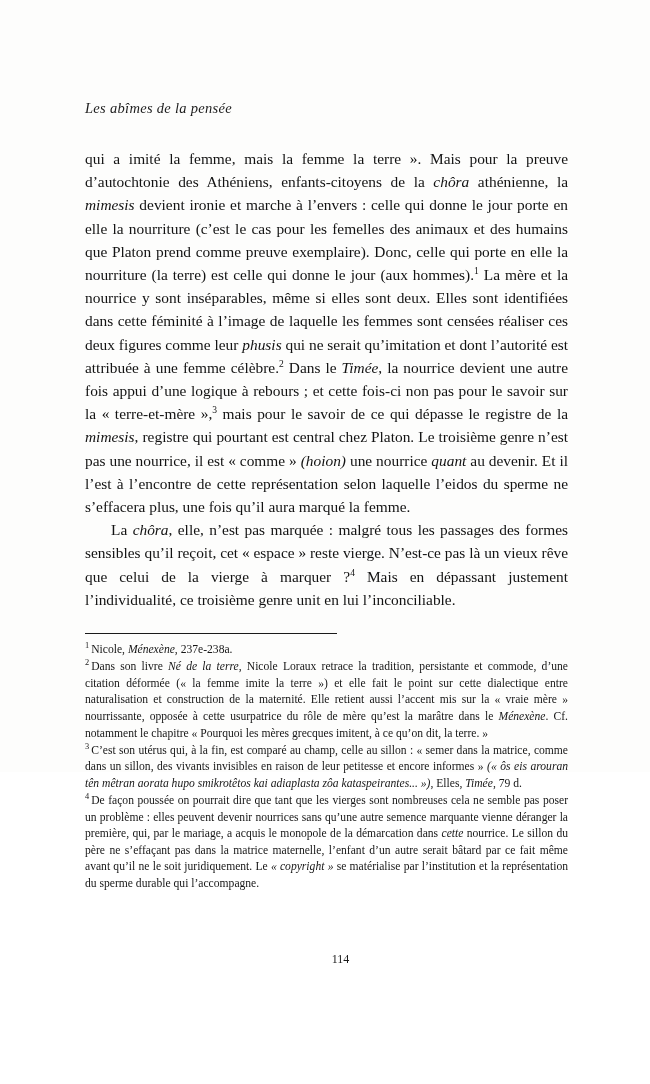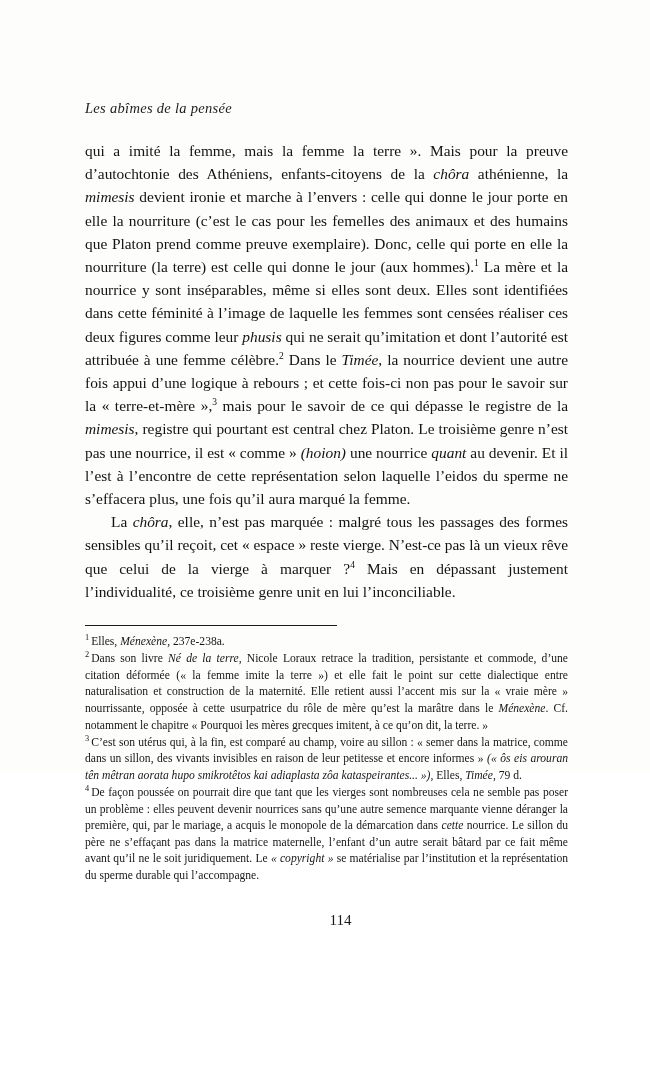--- a/index.html
+++ b/index.html
@@ -27,21 +27,21 @@
     width: 483px;
   }
   .running-head {
     margin-top: 100px;
     font-style: italic;
     font-size: 14.5px;
     letter-spacing: 0.3px;
     color: #1c1c1c;
   }
   .body-text {
-    margin-top: 22px;
+    margin-top: 30px;
     font-size: 15.4px;
     line-height: 23.2px;
     text-align: justify;
     text-justify: inter-word;
     color: #121212;
     font-family: Liberation Serif, serif;
   }
   .body-text p {
     margin: 0;
   }
@@ -76,23 +76,23 @@
     padding-left: 0;
   }
   .footnotes sup {
     font-size: 0.72em;
     margin-right: 2px;
   }
   .page-number {
     position: absolute;
     left: 0;
     right: 0;
-    top: 912px;
+    top: 952px;
     text-align: center;
-    font-size: 15px;
+    font-size: 12px;
     color: #1a1a1a;
     margin-left: 31px;
   }
 </style>
 </head>
 <body>
 
 <div class="page">
 
   <div class="content">
@@ -100,23 +100,23 @@
     <div class="running-head">Les abîmes de la pensée</div>
 
     <div class="body-text">
         <p><span>qui a imité la femme, mais la femme la terre ». Mais pour la preuve d’autochtonie des Athéniens, enfants-citoyens de la </span><i>chôra</i><span> athénienne, la </span><i>mimesis</i><span> devient ironie et marche à l’envers : celle qui donne le jour porte en elle la nourriture (c’est le cas pour les femelles des animaux et des humains que Platon prend comme preuve exemplaire). Donc, celle qui porte en elle la nourriture (la terre) est celle qui donne le jour (aux hommes).</span><sup>1</sup><span> La mère et la nourrice y sont inséparables, même si elles sont deux. Elles sont identifiées dans cette féminité à l’image de laquelle les femmes sont censées réaliser ces deux figures comme leur </span><i>phusis</i><span> qui ne serait qu’imitation et dont l’autorité est attribuée à une femme célèbre.</span><sup>2</sup><span> Dans le </span><i>Timée</i><span>, la nourrice devient une autre fois appui d’une logique à rebours ; et cette fois-ci non pas pour le savoir sur la « terre-et-mère »,</span><sup>3</sup><span> mais pour le savoir de ce qui dépasse le registre de la </span><i>mimesis</i><span>, registre qui pourtant est central chez Platon. Le troisième genre n’est pas une nourrice, il est « comme » </span><i>(hoion)</i><span> une nourrice </span><i>quant</i><span> au devenir. Et il l’est à l’encontre de cette représentation selon laquelle l’eidos du sperme ne s’effacera plus, une fois qu’il aura marqué la femme.</span></p>
         <p class="indent"><span>La </span><i>chôra</i><span>, elle, n’est pas marquée : malgré tous les passages des formes sensibles qu’il reçoit, cet « espace » reste vierge. N’est-ce pas là un vieux rêve que celui de la vierge à marquer ?</span><sup>4</sup><span> Mais en dépassant justement l’individualité, ce troisième genre unit en lui l’inconciliable.</span></p>
       </div>
 
     <hr class="fn-rule">
 
     <div class="footnotes">
-        <p><sup>1</sup><span>Elles, </span><i>Ménexène</i><span>, 237e-238a.</span></p>
+        <p><sup>1</sup><span>Nicole, </span><i>Ménexène</i><span>, 237e-238a.</span></p>
         <p><sup>2</sup><span>Dans son livre </span><i>Né de la terre</i><span>, Nicole Loraux retrace la tradition, persistante et commode, d’une citation déformée (« la femme imite la terre ») et elle fait le point sur cette dialectique entre naturalisation et construction de la maternité. Elle retient aussi l’accent mis sur la « vraie mère » nourrissante, opposée à cette usurpatrice du rôle de mère qu’est la marâtre dans le </span><i>Ménexène</i><span>. Cf. notamment le chapitre « Pourquoi les mères grecques imitent, à ce qu’on dit, la terre. »</span></p>
-        <p><sup>3</sup><span>C’est son utérus qui, à la fin, est comparé au champ, voire au sillon : « semer dans la matrice, comme dans un sillon, des vivants invisibles en raison de leur petitesse et encore informes » </span><i>(« ôs eis arouran tên mêtran aorata hupo smikrotêtos kai adiaplasta zôa kataspeirantes... »)</i><span>, Elles, </span><i>Timée</i><span>, 79 d.</span></p>
+        <p><sup>3</sup><span>C’est son utérus qui, à la fin, est comparé au champ, celle au sillon : « semer dans la matrice, comme dans un sillon, des vivants invisibles en raison de leur petitesse et encore informes » </span><i>(« ôs eis arouran tên mêtran aorata hupo smikrotêtos kai adiaplasta zôa kataspeirantes... »)</i><span>, Elles, </span><i>Timée</i><span>, 79 d.</span></p>
         <p><sup>4</sup><span>De façon poussée on pourrait dire que tant que les vierges sont nombreuses cela ne semble pas poser un problème : elles peuvent devenir nourrices sans qu’une autre semence marquante vienne déranger la première, qui, par le mariage, a acquis le monopole de la démarcation dans </span><i>cette</i><span> nourrice. Le sillon du père ne s’effaçant pas dans la matrice maternelle, l’enfant d’un autre serait bâtard par ce fait même avant qu’il ne le soit juridiquement. Le </span><i>« copyright »</i><span> se matérialise par l’institution et la représentation du sperme durable qui l’accompagne.</span></p>
       </div>
 
   </div>
 
   <div class="page-number">114</div>
 
 </div>
 
 </body></html>

